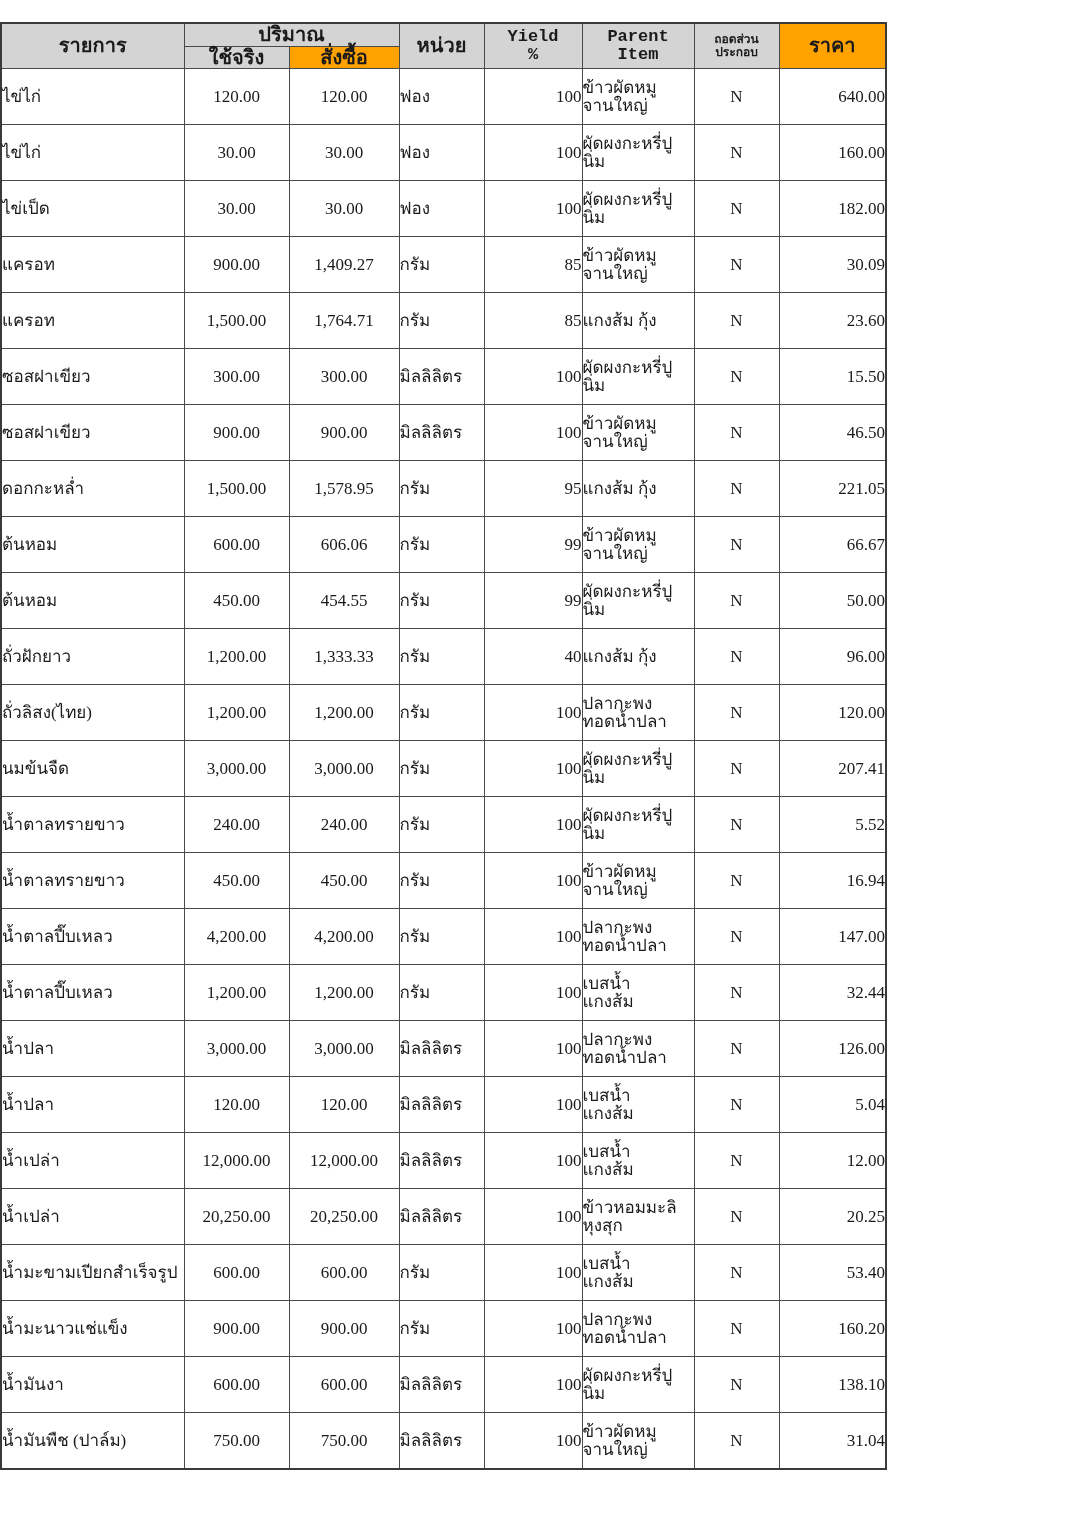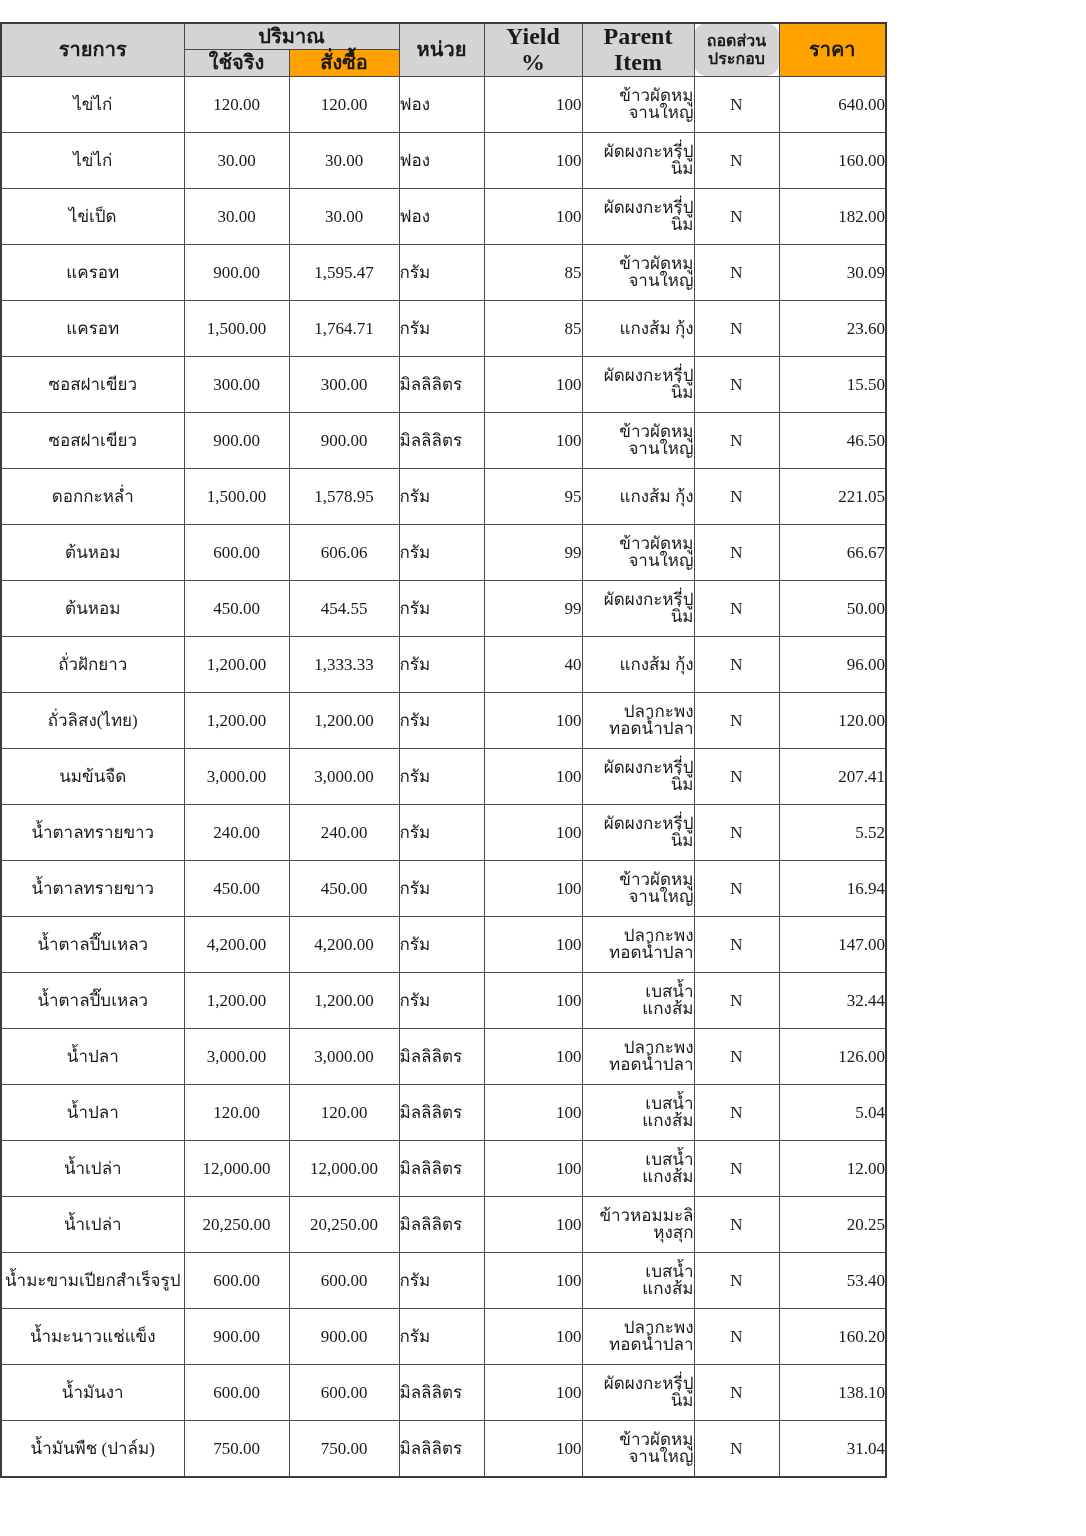--- a/index.html
+++ b/index.html
@@ -49,63 +49,62 @@
     font-size: 20px;
     line-height: 1.08;
     text-align: center;
     padding: 6px 3px;
     vertical-align: middle;
   }
   thead th.accent {
     background: #ffa200;
   }
   thead th.small-head {
-    font-size: 16px;
+    font-size: 12px;
     line-height: 1.1;
     padding: 4px 3px;
-    border-radius: 13px;
   }
   thead th.eng {
-    font-family: Liberation Serif, serif;
-    font-size: 24px;
+    font-family: Liberation Mono, monospace;
+    font-size: 17px;
   }
 
   
   col.c-item    { width: 183px; }
   col.c-actual  { width: 105px; }
   col.c-order   { width: 110px; }
   col.c-unit    { width: 85px; }
   col.c-yield   { width: 98px; }
   col.c-parent  { width: 112px; }
   col.c-decomp  { width: 85px; }
   col.c-price   { width: 107px; }
 
   
   tbody td {
     font-size: 17px;
     line-height: 1.12;
     height: 55px;
     padding: 5px 4px;
   }
   td.item {
-    text-align: center;
+    text-align: left;
     padding-left: 9px;
     vertical-align: middle;
   }
   td.num {
     text-align: center;
   }
   td.unit {
     text-align: left;
   }
   td.yield {
     text-align: right;
   }
   td.parent {
-    text-align: right;
+    text-align: left;
     line-height: 1.02;
   }
   td.decomp {
     text-align: center;
   }
   td.price {
     text-align: right;
   }
   .parent-line { display: block; }
 </style>
@@ -182,21 +181,21 @@
             <td class="parent">
               <span class="parent-line">ผัดผงกะหรี่ปู</span>
               <span class="parent-line">นิ่ม</span>
             </td>
             <td class="decomp">N</td>
             <td class="price">182.00</td>
           </tr>
           <tr>
             <td class="item">แครอท</td>
             <td class="num">900.00</td>
-            <td class="num">1,595.47</td>
+            <td class="num">1,409.27</td>
             <td class="unit">กรัม</td>
             <td class="yield">85</td>
             <td class="parent">
               <span class="parent-line">ข้าวผัดหมู</span>
               <span class="parent-line">จานใหญ่</span>
             </td>
             <td class="decomp">N</td>
             <td class="price">30.09</td>
           </tr>
           <tr>

